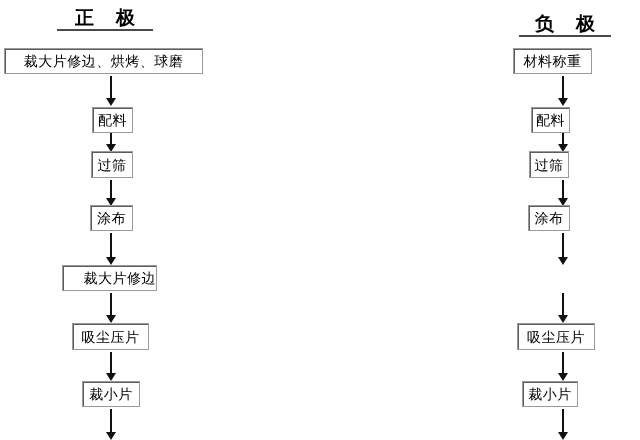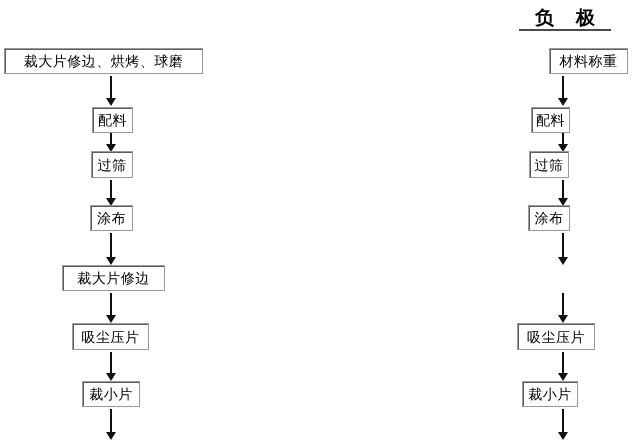--- a/index.html
+++ b/index.html
@@ -26,21 +26,21 @@
     font-weight: bold;
     color: #000000;
     letter-spacing: 0px;
     white-space: nowrap;
     text-align: center;
     border-bottom: 2px solid #4a4a4a;
     padding-bottom: 1px;
     line-height: 22px;
   }
   .title-left  { left: 57px;  top: 6px;  width: 96px; }
-  .title-right { left: 519px; top: 6px;  width: 92px; text-align: center; }
+  .title-right { left: 519px; top: 12px;  width: 92px; text-align: center; }
   .title-gap { display: inline-block; width: 22px; }
 
   .node {
     position: absolute;
     box-sizing: border-box;
     border: 1px solid #9a9a9a;
     background: #ffffff;
     color: #000000;
     font-size: 14px;
     line-height: 1;
@@ -75,20 +75,23 @@
     border-left: 5.5px solid transparent;
     border-right: 5.5px solid transparent;
     border-top: 8px solid #111111;
   }
 </style>
 </head>
 <body>
 
 <div class="canvas">
 
+  <div class="col-title title-left">
+    <span>正</span><span class="title-gap"></span><span>极</span>
+  </div>
 
   <div class="node" style="left:4px; top:48px; width:199px; height:26px;">
     <span>裁大片修边、烘烤、球磨</span>
   </div>
 
   <div class="arrow" style="left:106px; top:76px; height:30px;">
     <div class="shaft" style="height:22px;"></div>
     <div class="head" style="top:22px;"></div>
   </div>
 
@@ -112,21 +115,21 @@
 
   <div class="node" style="left:90px; top:205px; width:43px; height:26px;">
     <span>涂布</span>
   </div>
 
   <div class="arrow" style="left:106px; top:233px; height:32px;">
     <div class="shaft" style="height:24px;"></div>
     <div class="head" style="top:24px;"></div>
   </div>
 
-  <div class="node" style="left:62px; top:265px; width:103px; height:26px;">
+  <div class="node" style="left:62px; top:265px; width:95px; height:26px;justify-content:flex-end;">
     <span>裁大片修边</span>
   </div>
 
   <div class="arrow" style="left:106px; top:293px; height:30px;">
     <div class="shaft" style="height:22px;"></div>
     <div class="head" style="top:22px;"></div>
   </div>
 
   <div class="node" style="left:72px; top:323px; width:77px; height:27px;">
     <span>吸尘压片</span>
@@ -143,21 +146,21 @@
 
   <div class="arrow" style="left:106px; top:409px; height:31px;">
     <div class="shaft" style="height:23px;"></div>
     <div class="head" style="top:23px;"></div>
   </div>
 
   <div class="col-title title-right">
     <span>负</span><span class="title-gap"></span><span>极</span>
   </div>
 
-  <div class="node" style="left:513px; top:48px; width:79px; height:26px;margin-left:36px;">
+  <div class="node" style="left:513px; top:48px; width:79px; height:26px;">
     <span>材料称重</span>
   </div>
 
   <div class="arrow" style="left:558px; top:76px; height:30px;">
     <div class="shaft" style="height:22px;"></div>
     <div class="head" style="top:22px;"></div>
   </div>
 
   <div class="node" style="left:531px; top:107px; width:39px; height:26px;">
     <span>配料</span>

